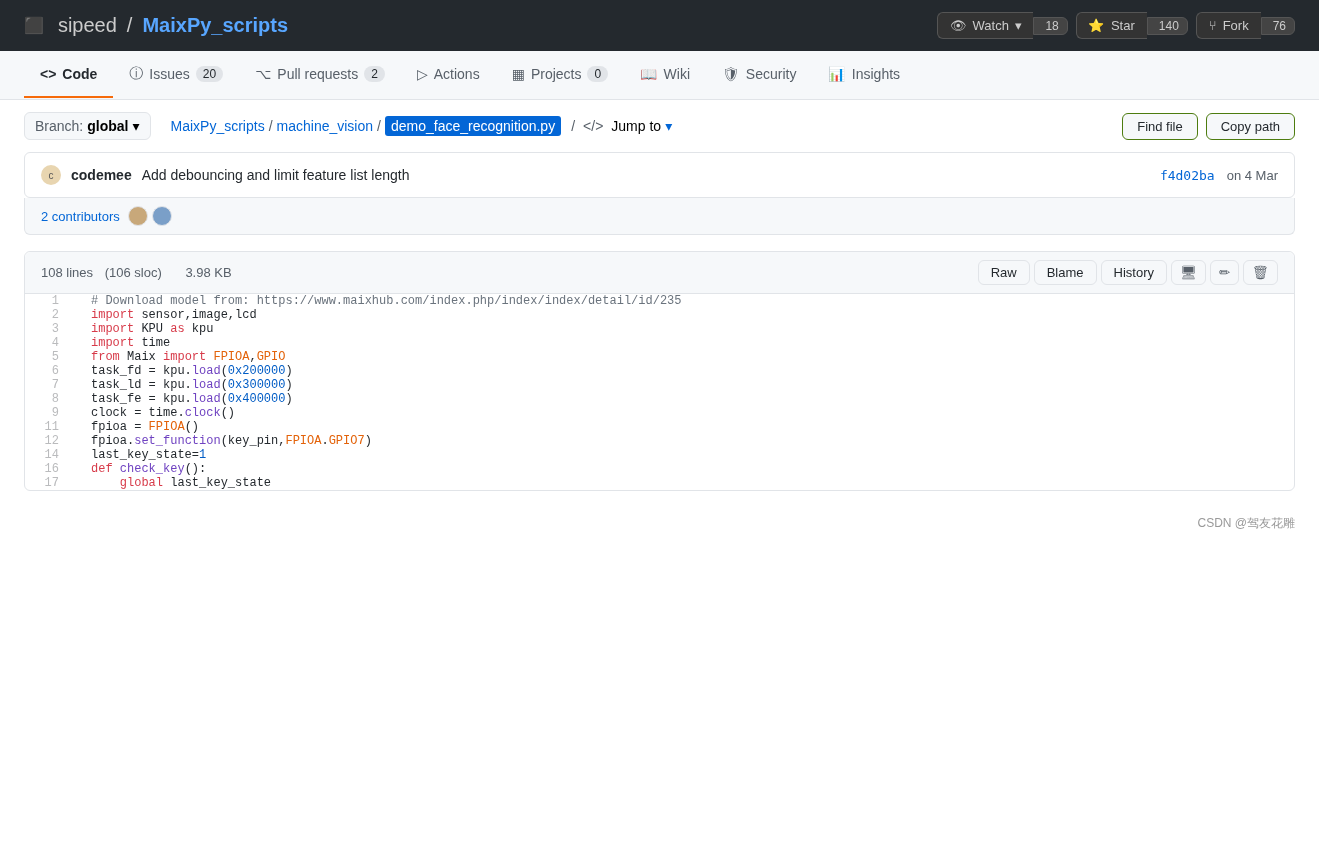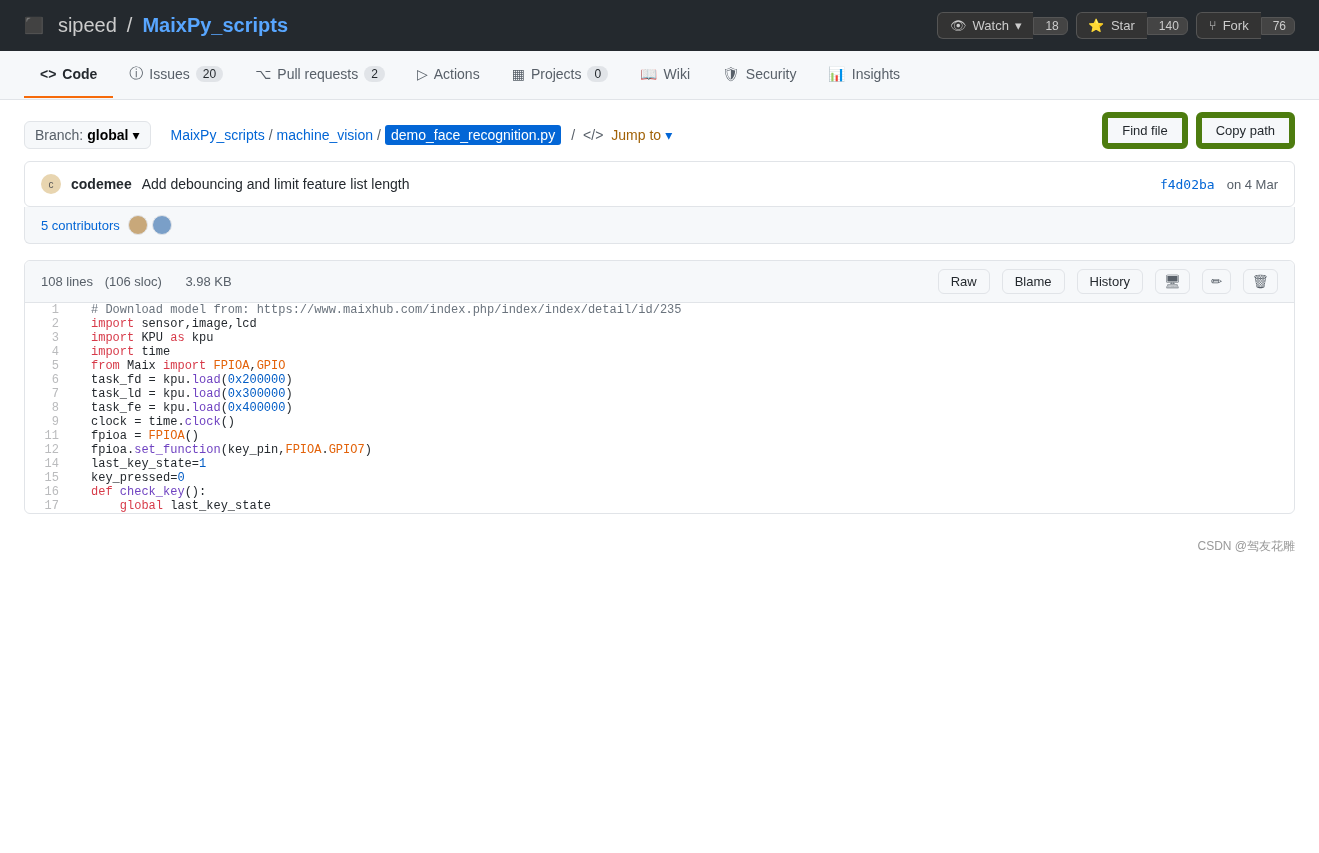--- a/index.html
+++ b/index.html
@@ -26,44 +26,44 @@
     .nav-tab.active { color: #24292e; border-bottom: 2px solid #f66a0a; font-weight: 600; }
     .tab-badge { background: #e1e4e8; border-radius: 10px; padding: 1px 7px; font-size: 12px; color: #24292e; }
 
     
     .breadcrumb-bar { display: flex; align-items: flex-end; justify-content: space-between; padding: 12px 24px; }
     .branch-select { display: flex; align-items: center; gap: 4px; border: 1px solid #e1e4e8; border-radius: 6px; padding: 5px 10px; cursor: pointer; background: #f6f8fa; font-size: 14px; }
     .breadcrumb-path { display: flex; align-items: center; gap: 4px; margin-left: 12px; }
     .breadcrumb-link { color: #0366d6; cursor: pointer; }
     .breadcrumb-sep { color: #586069; }
     .breadcrumb-current { background: #0366d6; color: #fff; padding: 2px 6px; border-radius: 3px; }
-    .jump-to { display: flex; align-items: center; gap: 4px; color: #a16207; cursor: pointer; font-size: 14px; }
+    .jump-to { display: flex; align-items: center; gap: 4px; color: #000000; cursor: pointer; font-size: 14px; }
     .breadcrumb-actions { display: flex; gap: 8px; }
-    .outline-btn { border: 6px solid #4d7c0f; border-radius: 6px; padding: 5px 14px; background: #f6f8fa; cursor: pointer; font-size: 13px; color: #24292e; }
+    .outline-btn { border: 1px solid #4d7c0f; border-radius: 6px; padding: 5px 14px; background: #f6f8fa; cursor: pointer; font-size: 13px; color: #24292e; }
 
     
     .commit-info { margin: 0 24px; border: 1px solid #e1e4e8; border-radius: 6px; padding: 12px 16px; display: flex; align-items: center; justify-content: space-between; margin-bottom: 0; }
     .commit-left { display: flex; align-items: center; gap: 10px; }
     .avatar { width: 20px; height: 20px; border-radius: 50%; background: #586069; display: flex; align-items: center; justify-content: center; color: #fff; font-size: 10px; overflow: hidden; }
     .commit-author { font-weight: 600; color: #24292e; }
     .commit-message { color: #24292e; }
     .commit-right { display: flex; align-items: center; gap: 12px; font-size: 13px; color: #586069; }
     .commit-hash { font-family: monospace; color: #0366d6; cursor: pointer; }
 
     
     .contributors-bar { margin: 0 24px; border: 1px solid #e1e4e8; border-top: none; border-radius: 0 0 6px 6px; padding: 8px 16px; display: flex; align-items: center; gap: 8px; background: #f6f8fa; }
     .contributor-count { color: #0366d6; cursor: pointer; font-size: 13px; }
     .contributor-avatars { display: flex; gap: 4px; }
     .contrib-avatar { width: 20px; height: 20px; border-radius: 50%; background: #ccc; border: 1px solid #e1e4e8; }
 
     
     .file-viewer { margin: 16px 24px; border: 1px solid #e1e4e8; border-radius: 6px; }
     .file-header { display: flex; align-items: center; justify-content: space-between; padding: 8px 16px; background: #f6f8fa; border-bottom: 1px solid #e1e4e8; border-radius: 6px 6px 0 0; }
     .file-stats { font-size: 13px; color: #586069; }
-    .file-header-actions { display: flex; align-items: flex-start; gap: 12px; }
+    .file-header-actions { display: flex; align-items: flex-start; gap: 4px; }
     .file-action-btn { border: 1px solid #e1e4e8; border-radius: 6px; padding: 4px 12px; background: #f6f8fa; cursor: pointer; font-size: 13px; color: #24292e; }
     .file-action-icon { border: 1px solid #e1e4e8; border-radius: 6px; padding: 4px 8px; background: #f6f8fa; cursor: pointer; color: #586069; }
 
     
     .code-table { width: 100%; border-collapse: collapse; font-family: "SFMono-Regular", Consolas, "Liberation Mono", Menlo, monospace; font-size: 12px; }
     .line-num { width: 50px; text-align: right; padding: 0 16px 0 8px; color: #babbbd; user-select: none; vertical-align: top; white-space: nowrap; }
     .line-num a { color: #babbbd; text-decoration: none; }
     .code-line { padding: 0 16px; white-space: pre; color: #24292e; }
     
     
@@ -181,21 +181,21 @@
     <a class="commit-author">codemee</a>
     <span class="commit-message">Add debouncing and limit feature list length</span>
   </div>
   <div class="commit-right">
     <a class="commit-hash">f4d02ba</a>
     <span>on 4 Mar</span>
   </div>
 </div>
 
 <div class="contributors-bar">
-  <a class="contributor-count">5 contributors</a>
+  <a class="contributor-count">2 contributors</a>
   <div class="contributor-avatars">
     <div class="contrib-avatar" style="background: #c8a87a;"></div>
     <div class="contrib-avatar" style="background: #7a9fc8;"></div>
   </div>
 </div>
 
 <div class="file-viewer">
   <div class="file-header">
     <div class="file-stats">
       <span>108 lines</span>
@@ -257,24 +257,20 @@
   </tr>
           <tr>
     <td class="line-num"><a>12</a></td>
     <td class="code-line">fpioa.<span class="fn">set_function</span>(key_pin,<span class="cn">FPIOA</span>.<span class="cn">GPIO7</span>)</td>
   </tr>
           <tr>
     <td class="line-num"><a>14</a></td>
     <td class="code-line">last_key_state=<span class="num">1</span></td>
   </tr>
           <tr>
-    <td class="line-num"><a>15</a></td>
-    <td class="code-line">key_pressed=<span class="num">0</span></td>
-  </tr>
-          <tr>
     <td class="line-num"><a>16</a></td>
     <td class="code-line"><span class="kw">def</span> <span class="fn">check_key</span>():</td>
   </tr>
           <tr>
     <td class="line-num"><a>17</a></td>
     <td class="code-line">    <span class="kw">global</span> last_key_state</td>
   </tr>
         </tbody>
     </table>
   </div>

